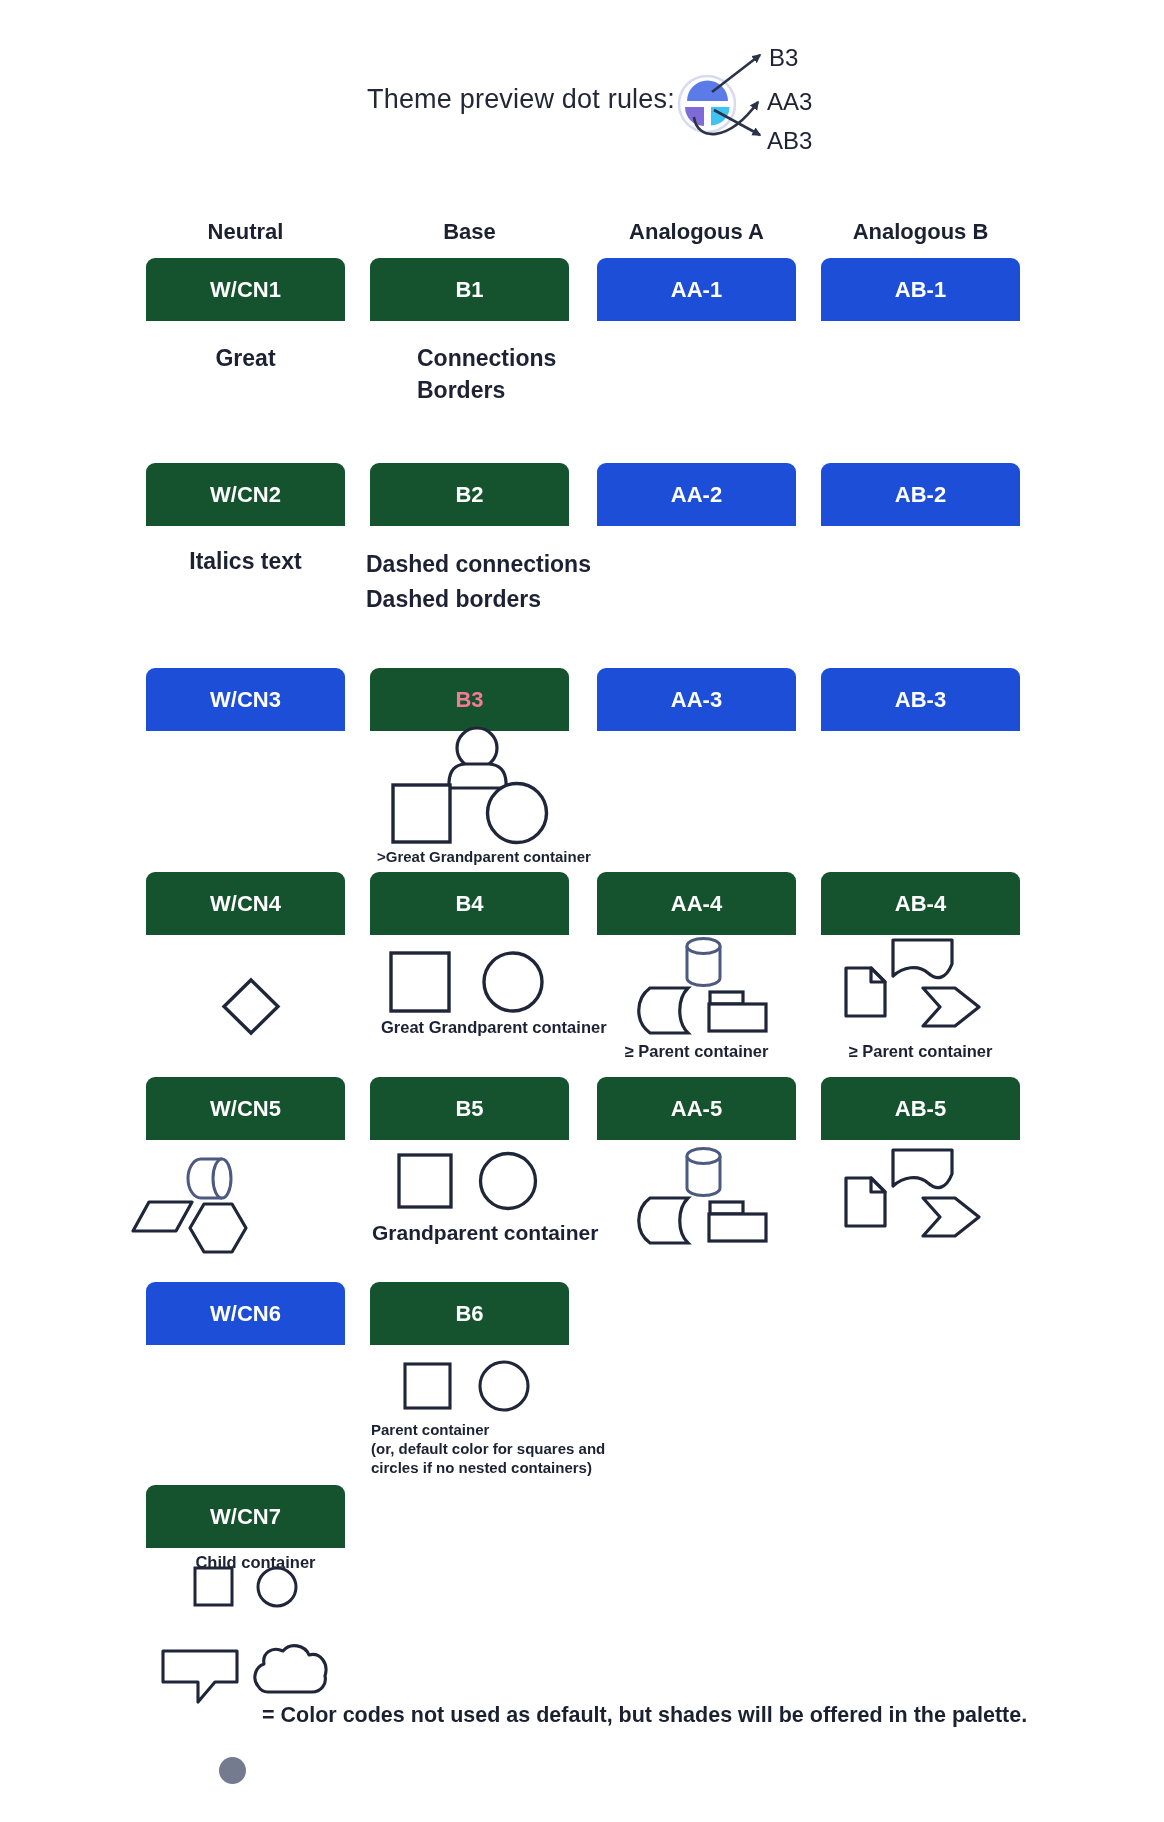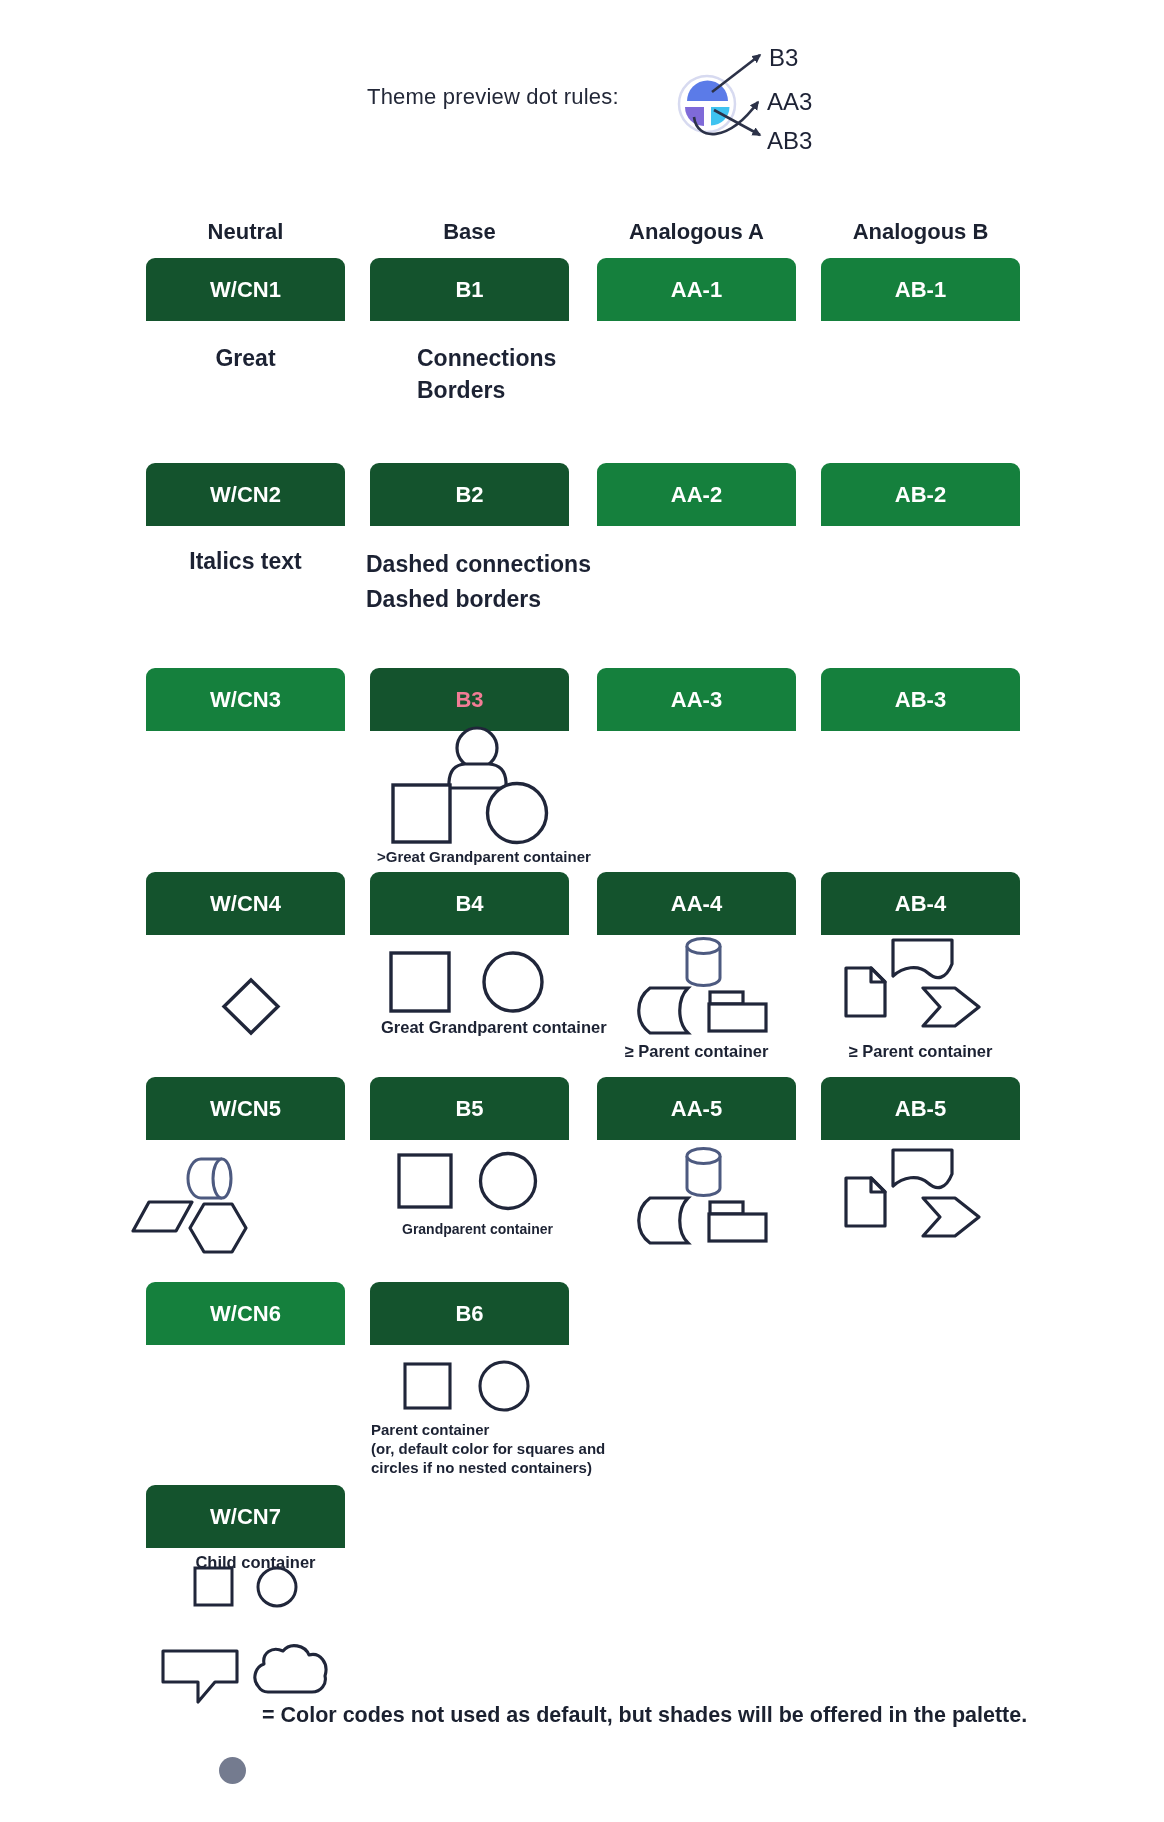--- a/index.html
+++ b/index.html
@@ -3,38 +3,38 @@
 <meta charset="utf-8">
 <style>
   html,body{margin:0;padding:0;}
   body{
     width:1164px;height:1822px;position:relative;background:#ffffff;
     font-family:"Liberation Sans","DejaVu Sans",sans-serif;color:#1c2233;
     overflow:hidden;
   }
   .abs{position:absolute;}
   
-  .title{left:367px;top:84px;font-size:22px;font-weight:400;color:#232838;letter-spacing:.2px;}
+  .title{left:367px;top:84px;font-size:27px;font-weight:400;color:#232838;letter-spacing:.2px;}
   
   .dotlabel{font-size:24px;font-weight:400;color:#1d2235;}
   .dl-b3{left:769px;top:44px;}
   .dl-aa3{left:767px;top:88px;}
   .dl-ab3{left:767px;top:127px;}
   
   .header{top:219px;width:199px;text-align:center;font-size:22px;font-weight:700;color:#1b2130;}
   .c1{left:146px}.c2{left:370px}.c3{left:597px}.c4{left:821px}
   .r1{top:258px}.r2{top:463px}.r3{top:668px}.r4{top:872px}.r5{top:1077px}.r6{top:1282px}.r7{top:1485px}
   
   .swatch{
     width:199px;height:63px;border-radius:9px 9px 0 0;
     display:flex;align-items:center;justify-content:center;
     font-size:22px;font-weight:700;color:#ffffff;
   }
   .dark{background:#14532d;}
-  .gray{background:#15803d;}
+  .gray{background:#1d4ed8;}
   .pink{color:#f27c95;}
   
   .cap{font-weight:700;color:#1c2233;white-space:nowrap;}
   .cap-lg{font-size:23px;}
   .cap-md{font-size:16.5px;}
   .cap-sm{font-size:15px;}
   .ctr{width:199px;text-align:center;}
   
   .legend-dot{left:219px;top:1757px;width:27px;height:27px;border-radius:50%;background:#747b8f;}
   .legend-text{left:262px;top:1703px;font-size:21.5px;font-weight:700;color:#1b2130;white-space:nowrap;}
@@ -90,21 +90,21 @@
 <div class="abs cap cap-lg ctr" style="left:146px;top:548px;">Italics text</div>
 <div class="abs cap cap-lg" style="left:366px;top:551px;">Dashed connections</div>
 <div class="abs cap cap-lg" style="left:366px;top:586px;">Dashed borders</div>
 
 <div class="abs cap cap-sm" style="left:377px;top:848px;">&gt;Great Grandparent container</div>
 
 <div class="abs cap cap-md" style="left:381px;top:1018px;">Great Grandparent container</div>
 <div class="abs cap cap-md ctr" style="left:597px;top:1042px;">≥ Parent container</div>
 <div class="abs cap cap-md ctr" style="left:821px;top:1042px;">≥ Parent container</div>
 
-<div class="abs cap" style="left:402px;top:1221px;font-size:14px;">Grandparent container</div>
+<div class="abs cap" style="left:372px;top:1221px;font-size:21px;">Grandparent container</div>
 
 <div class="abs cap cap-sm" style="left:371px;top:1421px;">Parent container</div>
 <div class="abs cap cap-sm" style="left:371px;top:1440px;">(or, default color for squares and</div>
 <div class="abs cap cap-sm" style="left:371px;top:1459px;">circles if no nested containers)</div>
 
 <div class="abs cap cap-md ctr" style="left:156px;top:1553px;">Child container</div>
 
 <div class="abs legend-dot"></div>
 <div class="abs legend-text">= Color codes not used as default, but shades will be offered in the palette.</div>
 

